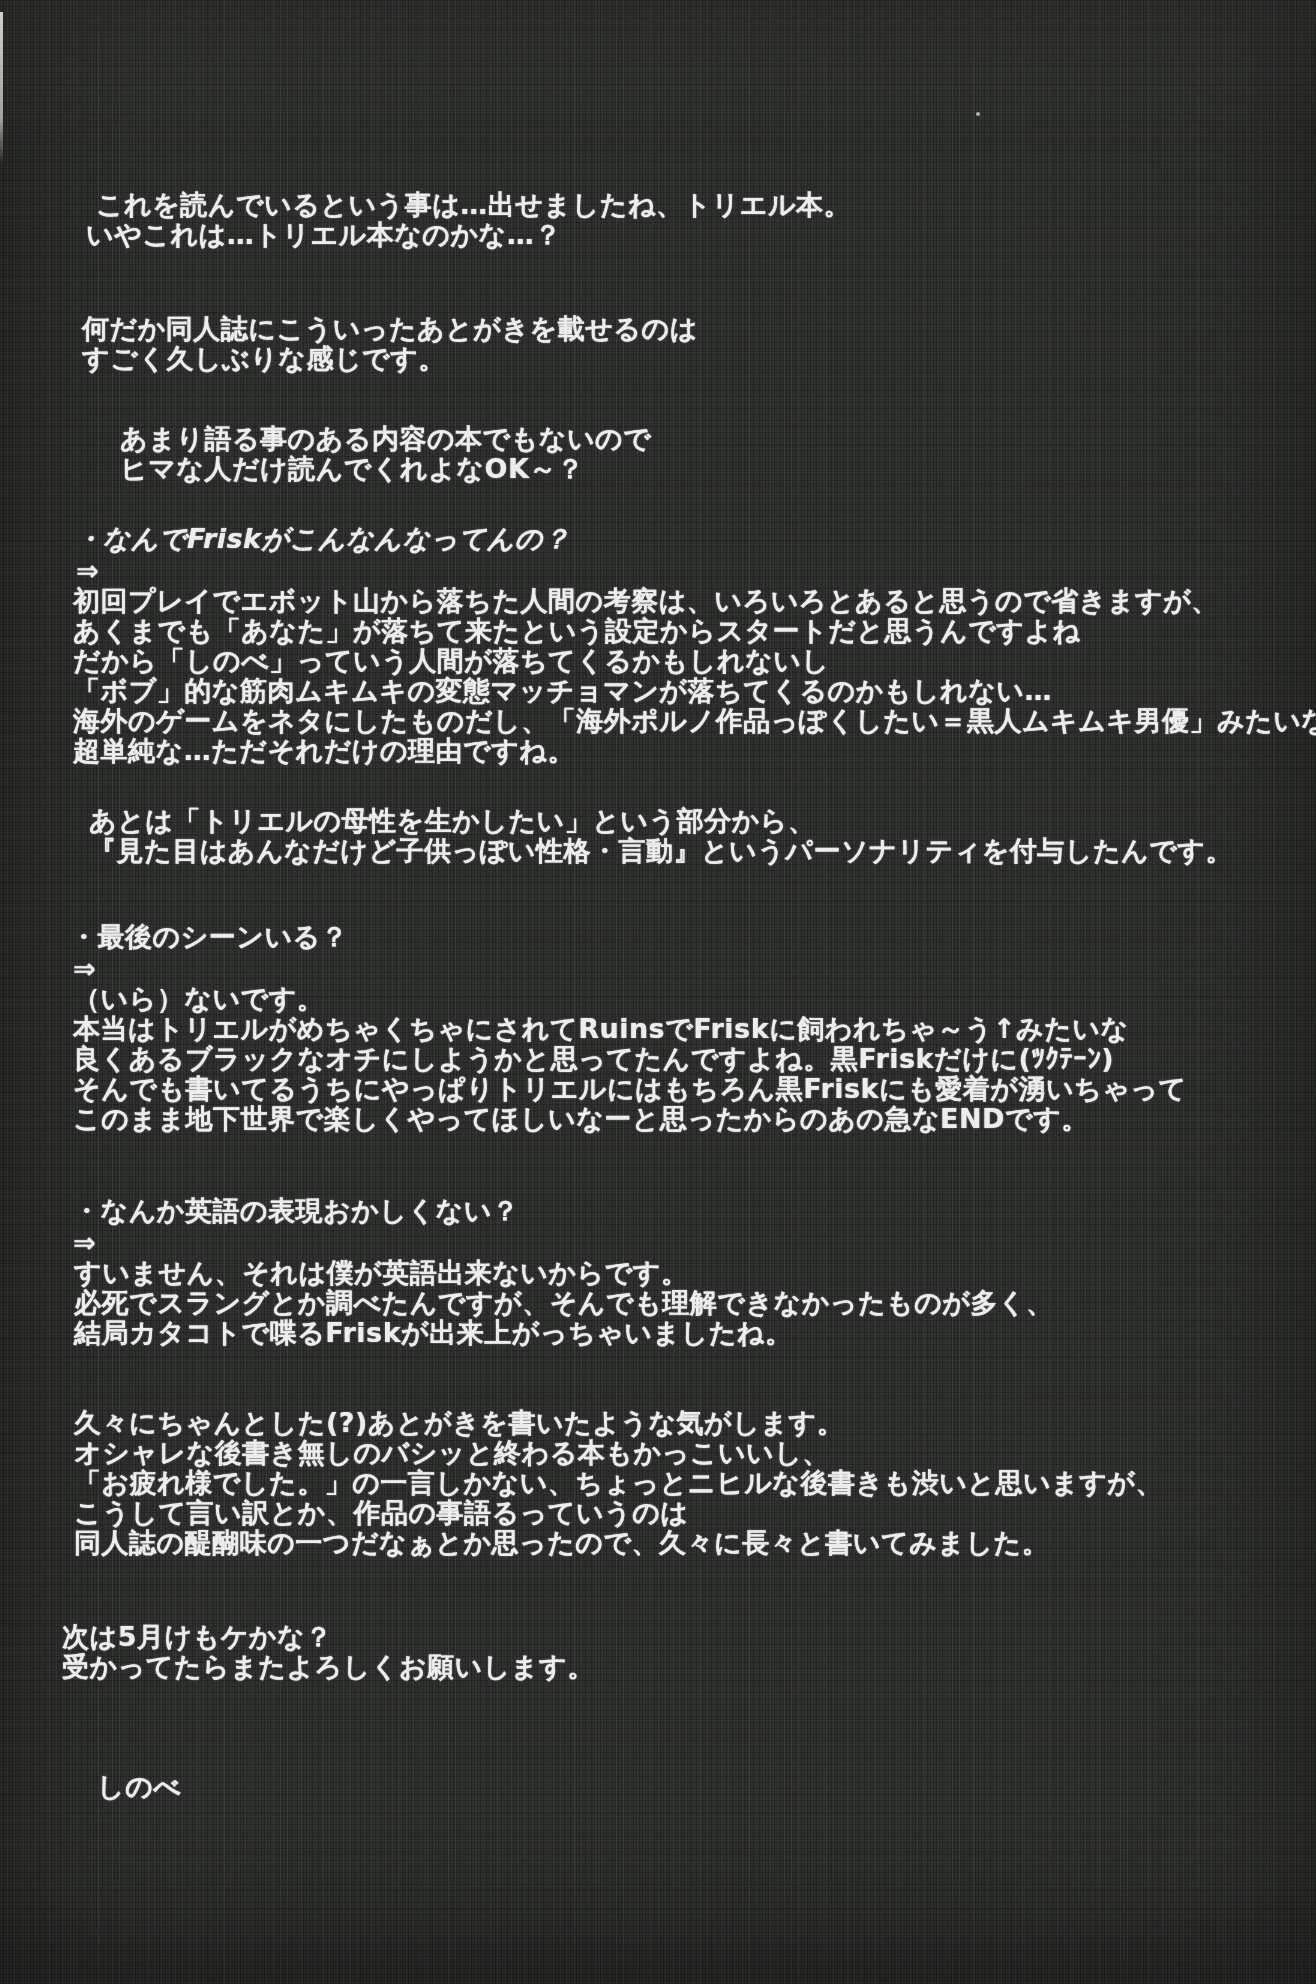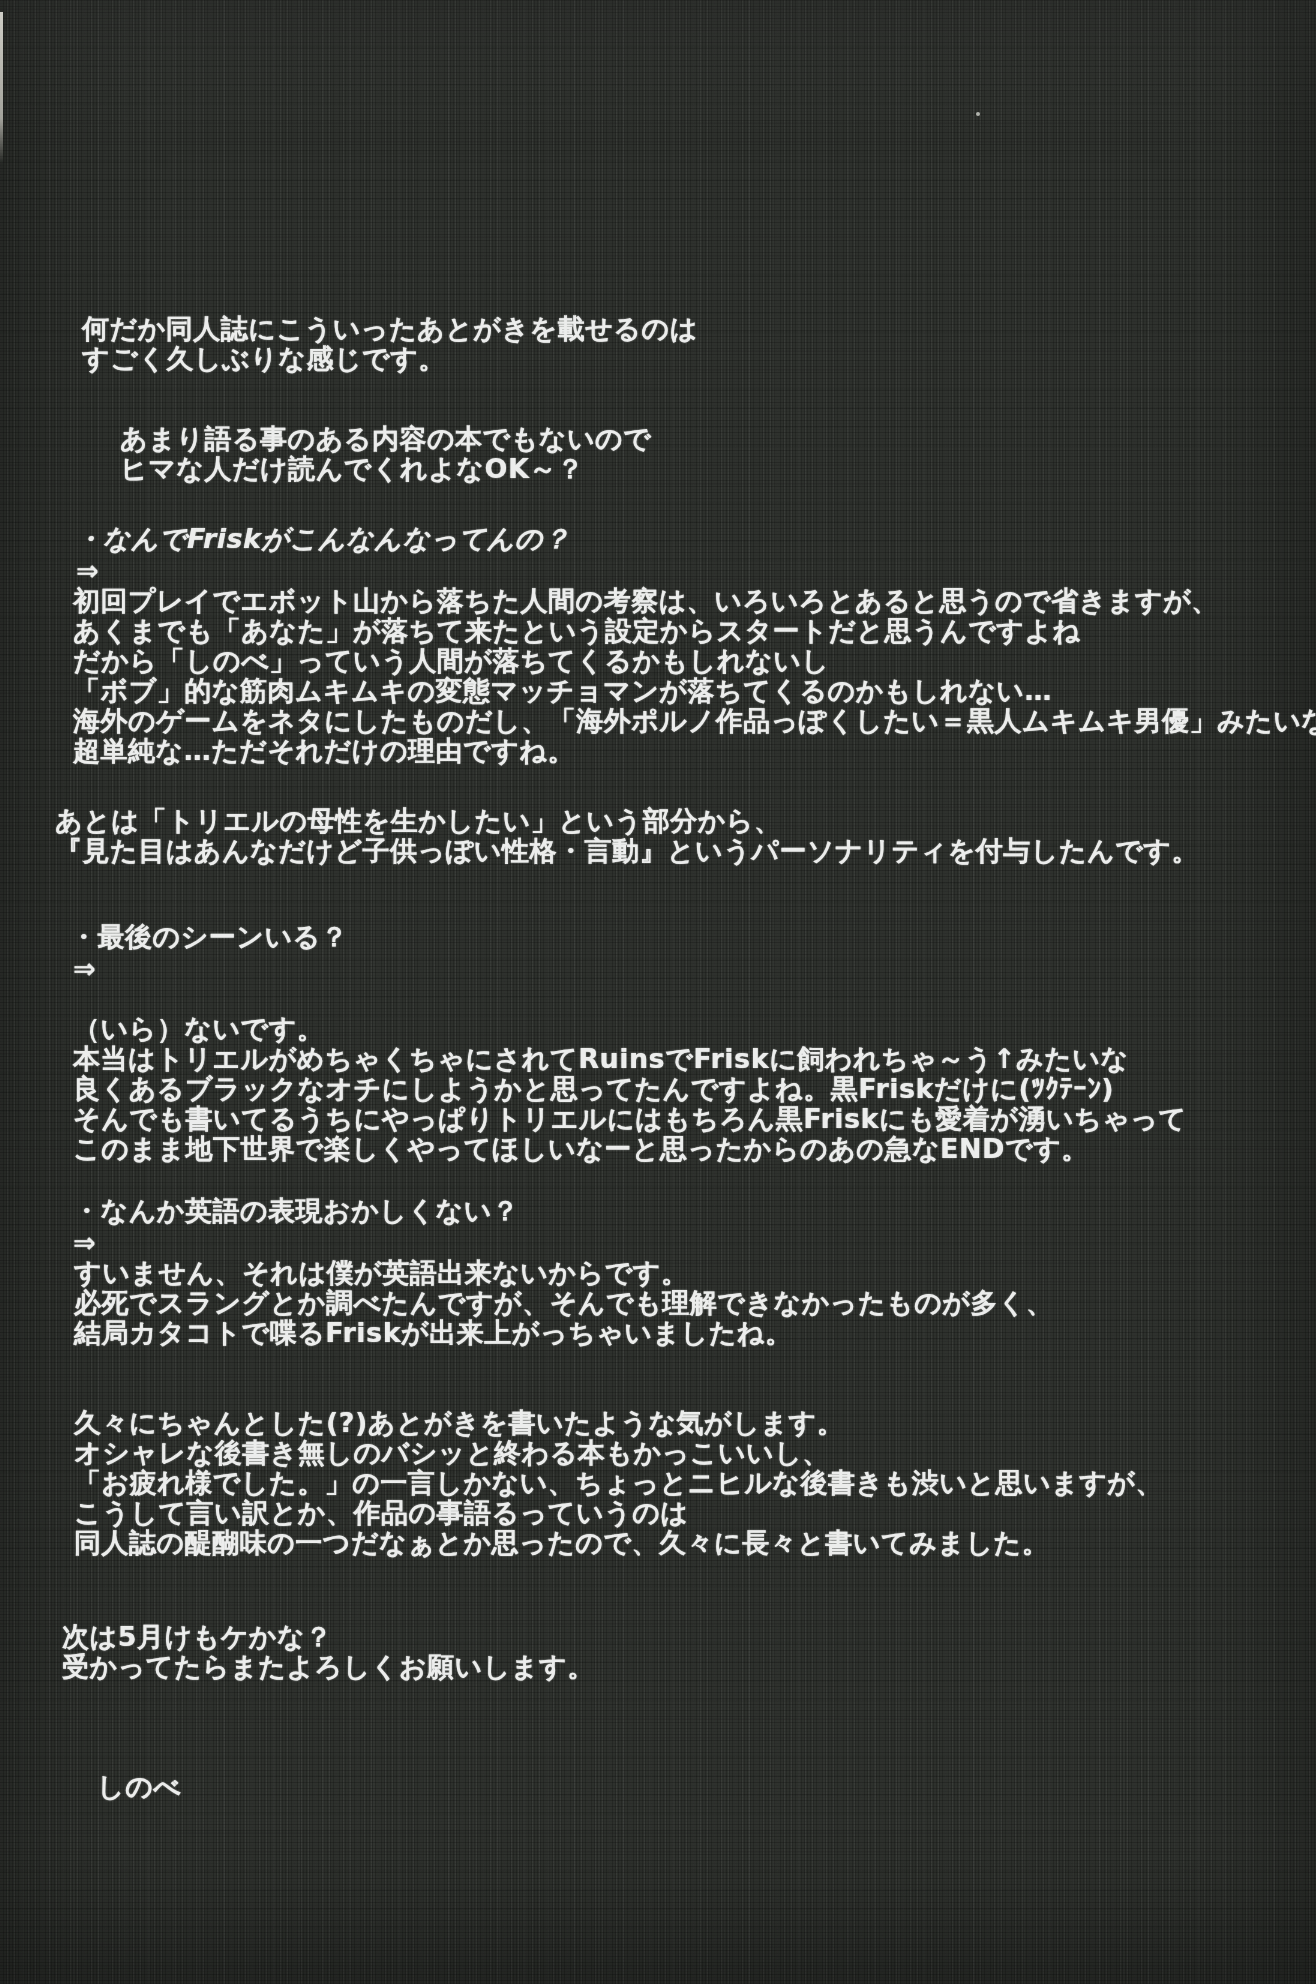--- a/index.html
+++ b/index.html
@@ -36,24 +36,24 @@
     letter-spacing: 0.5px;
     text-shadow: 0 0 2px rgba(235,238,235,0.40), 0 0 1px rgba(255,255,255,0.55);
   }
   
   #p0  { top: 190px;  left: 86px; }
   #p1  { top: 314px;  left: 82px; }
   #p2  { top: 424px;  left: 77px; padding-left: 43px; }
   #p3  { top: 524px;  left: 75px; font-style: italic; }
   #p4  { top: 556px;  left: 76px; }
   #p5  { top: 586px;  left: 73px; }
-  #p6  { top: 806px;  left: 55px; }
+  #p6  { top: 806px;  left: 89px; }
   #p7  { top: 922px;  left: 70px; }
   #p8  { top: 954px;  left: 73px; }
-  #p9  { top: 984px;  left: 73px; margin-top: 30px; }
+  #p9  { top: 984px;  left: 73px; }
   #p10 { top: 1196px; left: 73px; }
   #p11 { top: 1228px; left: 73px; }
   #p12 { top: 1258px; left: 74px; }
   #p13 { top: 1408px; left: 74px; }
   #p14 { top: 1622px; left: 62px; }
   #p15 { top: 1772px; left: 97px; }
 
   .edge-sliver {
     position: absolute;
     left: 0;
@@ -75,20 +75,22 @@
   }
 </style>
 </head>
 <body>
 
 <div class="page">
 
   <div class="edge-sliver"></div>
   <div class="dust-speck"></div>
 
+  <div id="p0" class="para"> これを読んでいるという事は…出せましたね、トリエル本。
+いやこれは…トリエル本なのかな…？</div>
   <div id="p1" class="para">何だか同人誌にこういったあとがきを載せるのは
 すごく久しぶりな感じです。</div>
   <div id="p2" class="para">あまり語る事のある内容の本でもないので
 ヒマな人だけ読んでくれよなOK～？</div>
 
   <div id="p3" class="para">・なんでFriskがこんなんなってんの？</div>
   <div id="p4" class="para">⇒</div>
   <div id="p5" class="para">初回プレイでエボット山から落ちた人間の考察は、いろいろとあると思うので省きますが、
 あくまでも「あなた」が落ちて来たという設定からスタートだと思うんですよね
 だから「しのべ」っていう人間が落ちてくるかもしれないし

